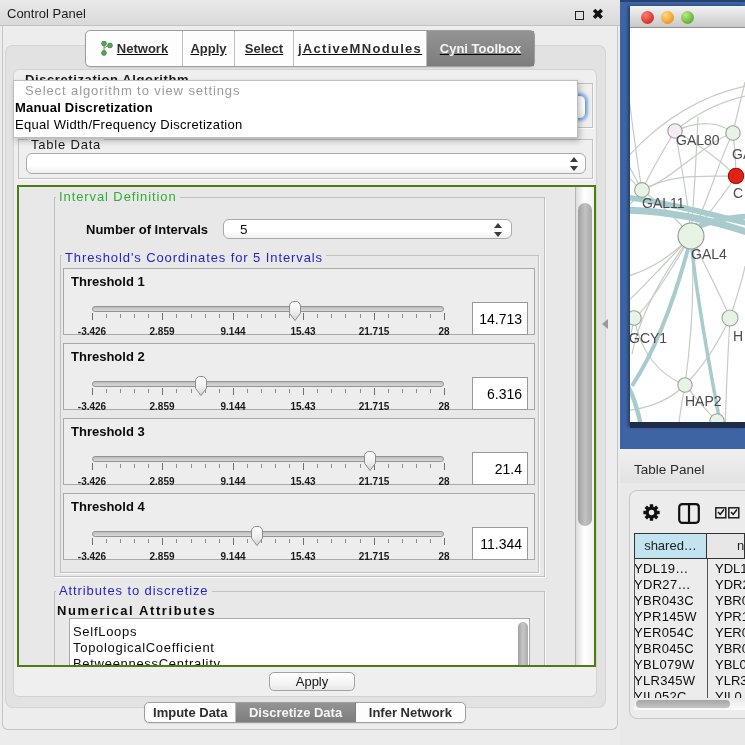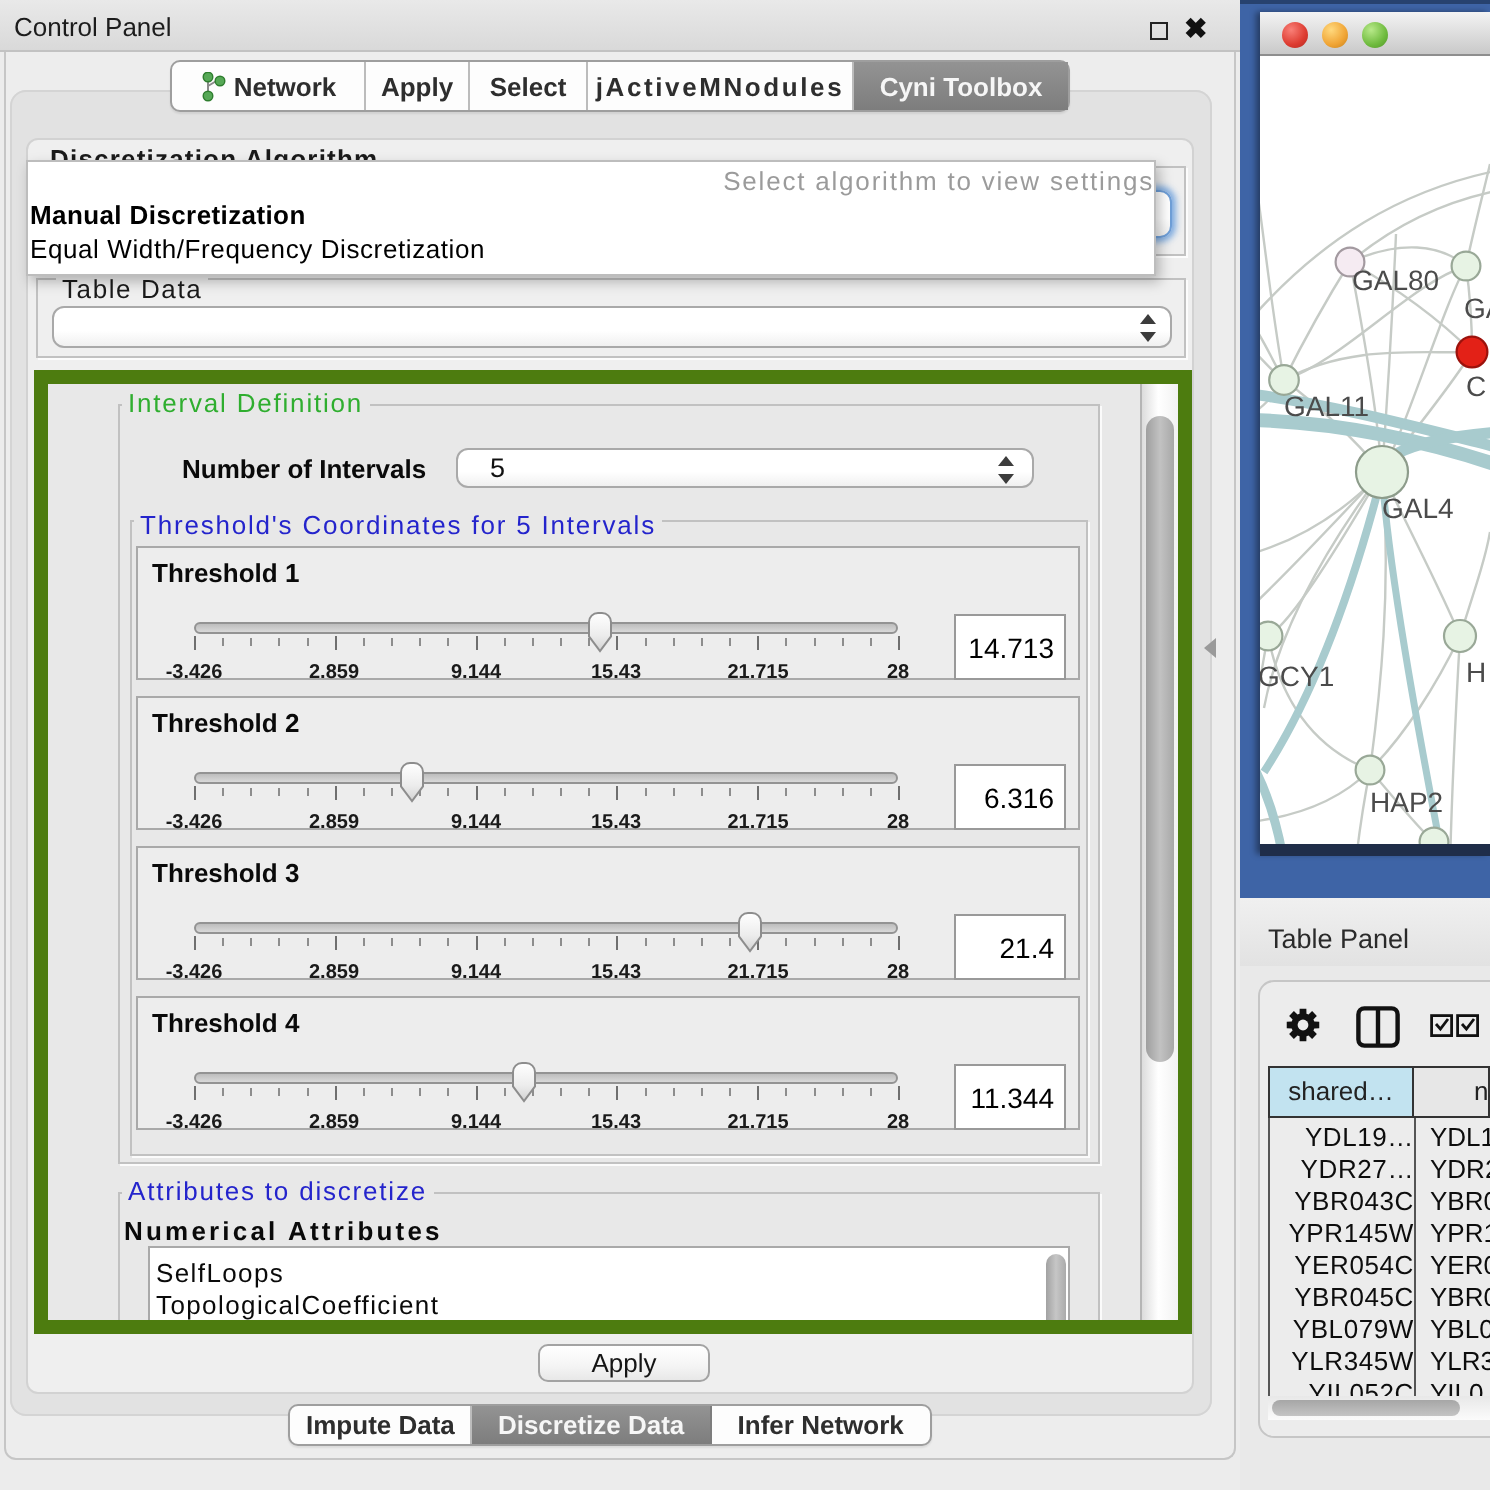--- a/index.html
+++ b/index.html
@@ -9,71 +9,71 @@
 #flt { position:absolute; left:575px; top:11px; width:9px; height:9px; border:1.5px solid #222; }
 #cls { position:absolute; left:592px; top:6px; font-size:14px; font-weight:bold; color:#111; }
 #cpbody { position:absolute; left:2px; top:26px; width:616px; height:704px; background:#ededed; border:1px solid #c6c6c6; border-top:none; border-radius:0 0 6px 6px; }
 #tabpane { position:absolute; left:5px; top:45px; width:601px; height:663px; background:#e2e2e2; border-radius:8px; box-shadow:0 0 0 1px #d4d4d4 inset; }
 #innerp { position:absolute; left:13px; top:69px; width:584px; height:628px; background:#efefef; border:1px solid #d2d2d2; border-radius:6px; }
 
 .seg { position:absolute; background:#fdfdfd; border:1px solid #9e9e9e; border-radius:5px; display:flex; align-items:center; box-shadow:0 1px 1px rgba(0,0,0,0.08); }
 .seg .s { height:100%; display:flex; align-items:center; justify-content:center; font-size:13px; font-weight:600; color:#2e2e2e; border-right:1px solid #bcbcbc; }
 .seg .s:last-child { border-right:none; }
 .seg .sel { background:linear-gradient(#939393,#7d7d7d); color:#f6f6f6; border-right-color:#7d7d7d; }
-#topseg { left:85px; top:30px; width:450px; height:26px; }
+#topseg { left:85px; top:30px; width:450px; height:37px;text-decoration:underline; }
 #botseg { left:144px; top:702px; width:322px; height:21px; }
 #botseg .s { font-size:13px; }
 
 .grp { position:absolute; border:1px solid #c1c1c1; box-shadow:1px 1px 0 rgba(255,255,255,0.8); }
 .gtitle { position:absolute; font-size:13px; letter-spacing:0.9px; background:inherit; padding:0 3px; line-height:13px; white-space:nowrap; }
 
 .combo { position:absolute; background:linear-gradient(#ffffff,#ffffff 60%,#f0f0f0); border:1px solid #a9a9a9; border-radius:6px; font-size:13px; color:#111; }
 .combo .ctext { position:absolute; left:7px; top:50%; transform:translateY(-50%); white-space:nowrap; font-size:13.5px; letter-spacing:1.6px; }
 .spin { position:absolute; width:8px; height:14px; }
 .spin:before { content:""; position:absolute; left:0; top:0; border-left:4px solid transparent; border-right:4px solid transparent; border-bottom:5px solid #3c3c3c; }
 .spin:after { content:""; position:absolute; left:0; bottom:0; border-left:4px solid transparent; border-right:4px solid transparent; border-top:5px solid #3c3c3c; }
 
-#scrollpane { position:absolute; left:17px; top:185px; width:579px; height:482px; border:7px solid #4d7c0f; background:#e8e8e8; overflow:hidden; }
+#scrollpane { position:absolute; left:17px; top:185px; width:579px; height:482px; border:2px solid #4d7c0f; background:#e8e8e8; overflow:hidden; }
 #vsb { position:absolute; right:0; top:0; width:19px; height:100%; background:linear-gradient(90deg,#dcdcdc,#ffffff 45%,#f2f2f2); border-left:1px solid #b5b5b5; }
 #vsb .th { position:absolute; left:2px; top:16px; width:14px; height:323px; background:linear-gradient(90deg,#9f9f9f,#c2c2c2 50%,#a8a8a8); border-radius:7px; }
 
 .tpanel { position:absolute; left:44px; width:472px; height:67px; background:#ededed; border:1px solid #a9a9a9; }
 .tname { position:absolute; left:7px; top:5px; font-size:13px; font-weight:bold; color:#0a0a0a; }
 .track { position:absolute; height:6px; border:1px solid #939393; border-radius:3px; background:linear-gradient(#bdbdbd,#d9d9d9); }
 .ticksmin { position:absolute; height:4px; background:repeating-linear-gradient(90deg,#8d8d8d 0,#8d8d8d 1px,transparent 1px,transparent 14.08px); }
 .ticksmaj { position:absolute; height:7px; background:repeating-linear-gradient(90deg,#6f6f6f 0,#6f6f6f 1px,transparent 1px,transparent 70.4px); }
 .tl { position:absolute; font-size:10px; font-weight:bold; color:#1a1a1a; text-align:center; }
 .thumb { position:absolute; }
 .vbox { position:absolute; left:408px; top:33px; width:56px; height:33px; background:#fff; border:1px solid #999; }
 .vbox span { position:absolute; right:5px; top:50%; transform:translateY(-50%); font-size:14px; color:#000; }
 
 #attrlist { position:absolute; left:50px; top:431px; width:461px; height:50px; background:#fff; border:1px solid #a9a9a9; overflow:hidden; }
 #attrlist .li { position:absolute; left:3px; font-size:13px; letter-spacing:0.7px; color:#0a0a0a; white-space:nowrap; }
 #attrsb { position:absolute; left:448px; top:3px; width:10px; height:60px; background:linear-gradient(90deg,#a2a2a2,#c6c6c6 50%,#ababab); border-radius:6px; }
 
 #apply { position:absolute; left:269px; top:672px; width:86px; height:19px; background:linear-gradient(#ffffff,#f4f4f4 60%,#e8e8e8); border:1px solid #a3a3a3; border-radius:5px; font-size:13px; color:#151515; text-align:center; line-height:17px; }
 
 #popup { position:absolute; left:13px; top:80px; width:565px; height:58px; background:#fff; border:1px solid #bdbdbd; box-shadow:2px 3px 6px rgba(0,0,0,0.25); z-index:50; }
-#popup .r1 { position:absolute; left:0; right:0; top:2px; padding-left:11px; text-align:right; font-size:13px; letter-spacing:0.9px; color:#9b9b9b; }
+#popup .r1 { position:absolute; left:0; right:0; top:2px; padding-left:11px; text-align:left; font-size:13px; letter-spacing:0.9px; color:#9b9b9b; }
 #popup .r2 { position:absolute; left:1px; top:19px; font-size:13px; letter-spacing:0.2px; font-weight:bold; color:#000; }
 #popup .r3 { position:absolute; left:1px; top:36px; font-size:13px; letter-spacing:0.3px; color:#000; }
 
 #desk { position:absolute; left:620px; top:0; width:125px; height:455px; background:#3e64a6; }
 #deskdark { position:absolute; left:620px; top:0; width:125px; height:2px; background:#27426f; }
 #frame { position:absolute; left:630px; top:6px; width:115px; height:421px; background:#fff; box-shadow:-2px 0 3px rgba(0,0,0,0.4); }
 #ftitle { position:absolute; left:0; top:0; width:100%; height:22px; background:linear-gradient(#f3f3f3,#c9c9c9); border-bottom:1px solid #8e8e8e; }
 .tlight { position:absolute; top:4.5px; width:13px; height:13px; border-radius:50%; }
 #fbottom { position:absolute; left:630px; top:422px; width:115px; height:6px; background:#1f2d49; }
 
 #tpwin { position:absolute; left:620px; top:449px; width:125px; height:296px; background:#e9e9e9; }
 #tptitle { position:absolute; left:0; top:0; width:100%; height:34px; background:linear-gradient(#f0f0f0,#e2e2e2); }
 #tptitle span { position:absolute; left:14px; top:13px; font-size:13.5px; color:#2a2a2a; }
 #tcont { position:absolute; left:9px; top:41px; width:130px; height:229px; background:#ececec; border:1px solid #c6c6c6; border-radius:8px; }
 .trow { position:absolute; left:634px; width:111px; height:16px; }
-.tc1 { position:absolute; left:0; width:73px; text-align:right; font-size:13px; letter-spacing:0.3px; color:#0d0d0d; top:1px; }
+.tc1 { position:absolute; left:0; width:73px; text-align:left; font-size:13px; letter-spacing:0.3px; color:#0d0d0d; top:1px; }
 .tc2 { position:absolute; left:81px; width:40px; font-size:13px; color:#0d0d0d; top:1px; }
 #thdr1 { position:absolute; left:634px; top:533px; width:73px; height:26px; background:#c2e3f0; border:1px solid #333; text-align:center; font-size:13px; color:#222; line-height:24px; }
 #thdr2 { position:absolute; left:707px; top:533px; width:38px; height:26px; background:#e7e7e7; border:1px solid #333; border-left:none; font-size:13px; color:#222; line-height:24px; padding-left:30px; }
 #tbodyl { position:absolute; left:634px; top:559px; width:1px; height:151px; background:#555; }
 #tbodyd { position:absolute; left:707px; top:559px; width:1px; height:151px; background:#555; }
 #tbodyb { position:absolute; left:634px; top:709px; width:111px; height:1px; background:#888; }
 #hsb { position:absolute; left:634px; top:698px; width:111px; height:12px; background:linear-gradient(#e8e8e8,#fbfbfb); }
 #hsb .th { position:absolute; left:2px; top:2px; width:94px; height:8px; background:linear-gradient(#a6a6a6,#c4c4c4); border-radius:4px; }
 </style></head><body>
 

